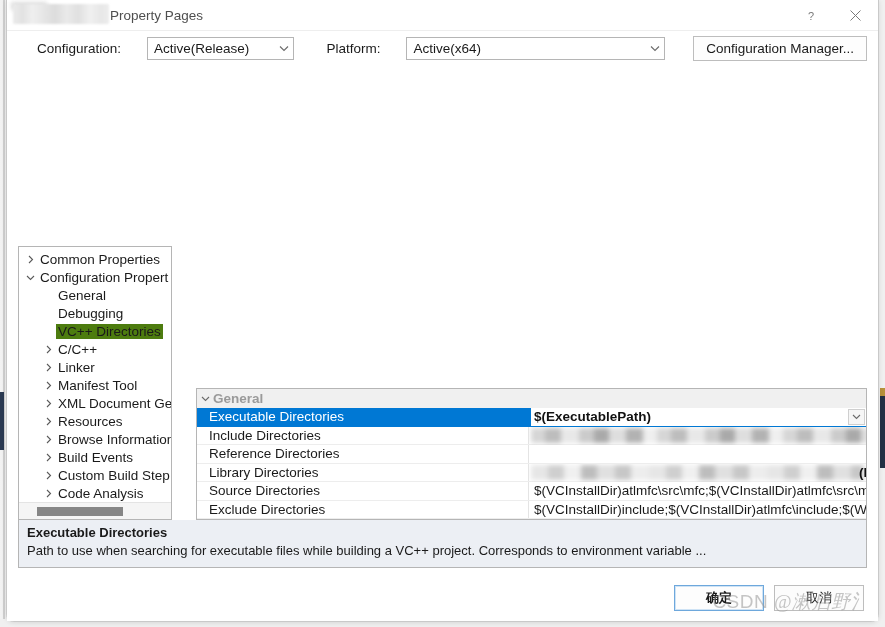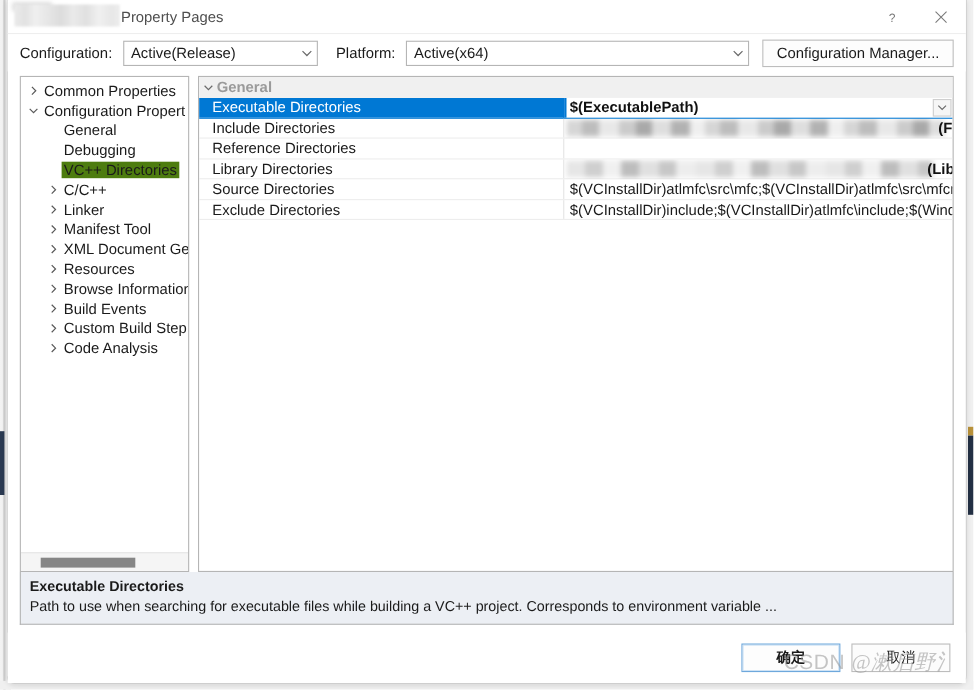--- a/index.html
+++ b/index.html
@@ -111,22 +111,23 @@
     cursor: default;
   }
   .win-btn svg { display: block; }
 
   
   .config-row {
     flex: 0 0 34px;
     display: flex;
     align-items: center;
     padding: 0 11px;
-    gap: 0;
-    background: #ffffff;
+    gap: 16px;
+    background: #ffffff;
+    margin-left: 19px;
   }
   .cfg-label {
     font-size: 13.5px;
     color: #1a1a1a;
     white-space: nowrap;
   }
   .combo {
     position: relative;
     height: 23px;
     background: #ffffff;
@@ -162,22 +163,23 @@
     display: flex; align-items: center;
     white-space: nowrap;
     cursor: default;
   }
 
   
   .body-area {
     flex: 1 1 auto;
     display: flex;
     padding: 4px 11px 0 11px;
-    gap: 8px;
+    gap: 24px;
     min-height: 0;
+    align-items: flex-end;
   }
 
   
   .tree-panel {
     flex: 0 0 154px;
     border: 1px solid #b5b5b5;
     background: #ffffff;
     display: flex;
     flex-direction: column;
     overflow: hidden;

